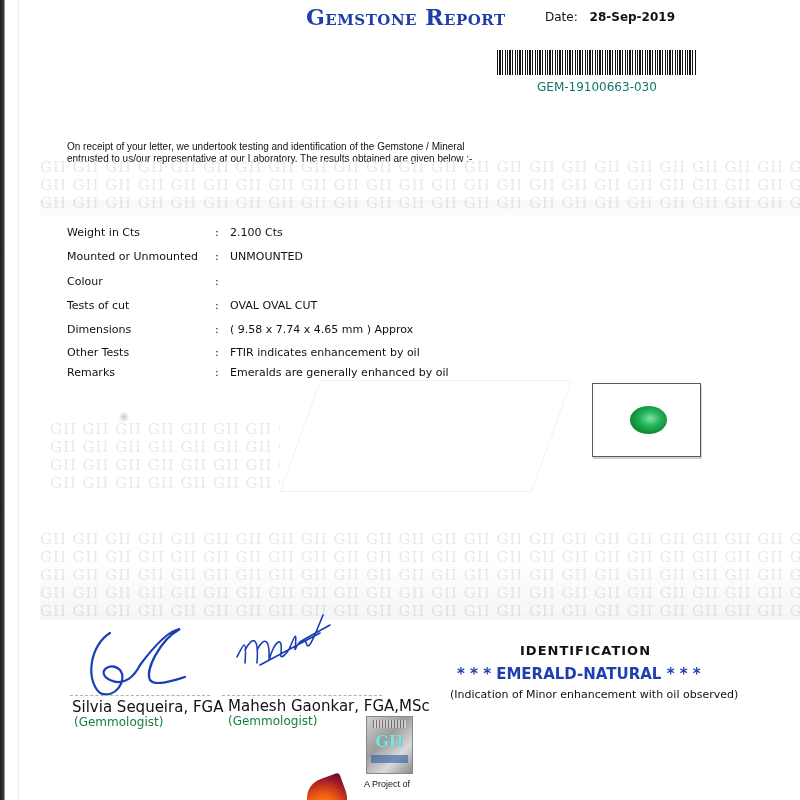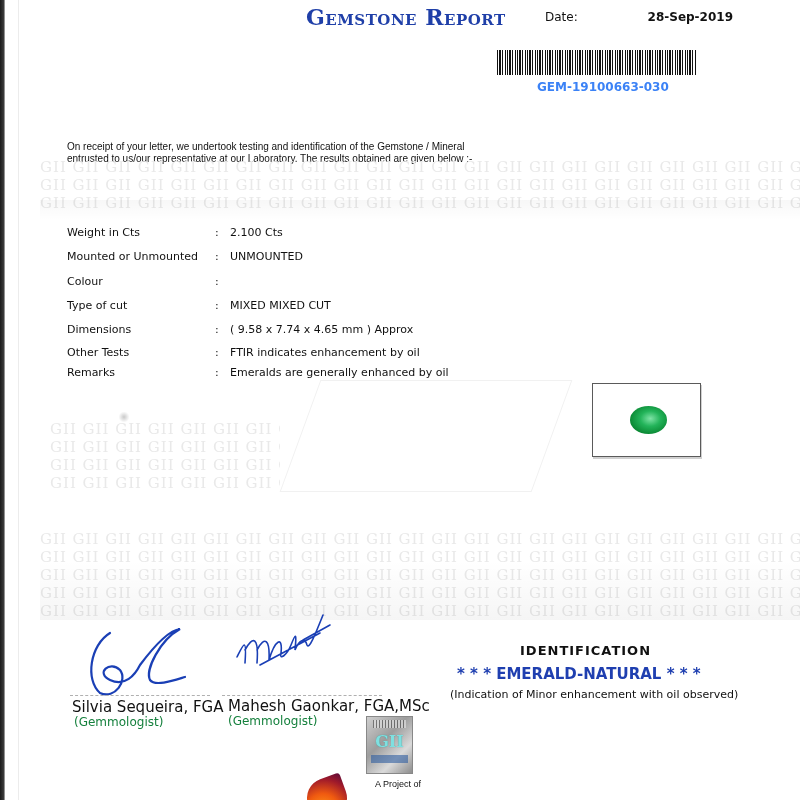--- a/index.html
+++ b/index.html
@@ -36,44 +36,44 @@
       font-size: 22px;
       letter-spacing: 0.5px;
       font-variant: small-caps;
     }
     .date-wrap {
       position: absolute;
       left: 545px; top: 10px;
       font-size: 12px;
       font-family: "DejaVu Sans", sans-serif;
     }
-    .date-label { color: #111; margin-right: 26px; }
-    .date-value { font-weight: bold; color: #111; margin-left: 40px; }
+    .date-label { color: #111; margin-right: 8px; }
+    .date-value { font-weight: bold; color: #111; }
     .barcode {
       position: absolute;
       left: 497px; top: 50px;
       width: 199px; height: 25px;
       background: repeating-linear-gradient(
         to right,
         #111 0px, #111 1px,
         #fff 1px, #fff 2px,
         #111 2px, #111 4px,
         #fff 4px, #fff 5px,
         #111 5px, #111 6px,
         #fff 6px, #fff 8px,
         #111 8px, #111 9px,
         #fff 9px, #fff 10px
       );
     }
     .report-no {
       position: absolute;
       left: 537px; top: 80px;
-      font-weight: bold;
+      font-weight: normal;
       font-size: 12px;
-      color: #3b82f6;
+      color: #0f766e;
       text-align: center;
     }
     .intro {
       position: absolute;
       left: 67px; top: 141px;
       width: 480px;
       font-family: "Liberation Sans", sans-serif;
       font-size: 10px;
       line-height: 12px;
       color: #111;
@@ -208,21 +208,21 @@
     }
     .gii-logo .gii-bottom {
       position: absolute;
       left: 4px; top: 38px;
       width: 37px; height: 8px;
       background: #2f5da0;
       opacity: 0.6;
     }
     .project-of {
       position: absolute;
-      left: 375px; top: 779px;
+      left: 364px; top: 779px;
       font-family: "Liberation Sans", sans-serif;
       font-size: 9px;
       color: #111;
     }
     .orange-logo {
       position: absolute;
       left: 307px; top: 778px;
       width: 40px; height: 40px;
       border-radius: 60% 10% 60% 60%;
       background: radial-gradient(circle at 30% 75%, #ff9b1a 0%, #f05a10 40%, #a01a2a 75%, #5a0a3a 100%);
@@ -288,23 +288,23 @@
 <div class="field-row" style="top:250px">
   <span class="field-label">Mounted or Unmounted</span>
   <span class="field-colon">:</span>
   <span class="field-value">UNMOUNTED</span>
 </div>
 <div class="field-row" style="top:275px">
   <span class="field-label">Colour</span>
   <span class="field-colon">:</span>
 </div>
 <div class="field-row" style="top:299px">
-  <span class="field-label">Type of cut</span>
-  <span class="field-colon">:</span>
-  <span class="field-value">MIXED MIXED CUT</span>
+  <span class="field-label">Tests of cut</span>
+  <span class="field-colon">:</span>
+  <span class="field-value">OVAL OVAL CUT</span>
 </div>
 <div class="field-row" style="top:323px">
   <span class="field-label">Dimensions</span>
   <span class="field-colon">:</span>
   <span class="field-value">( 9.58 x 7.74 x 4.65 mm )  Approx</span>
 </div>
 <div class="field-row" style="top:346px">
   <span class="field-label">Other Tests</span>
   <span class="field-colon">:</span>
   <span class="field-value">FTIR indicates enhancement by oil</span>

